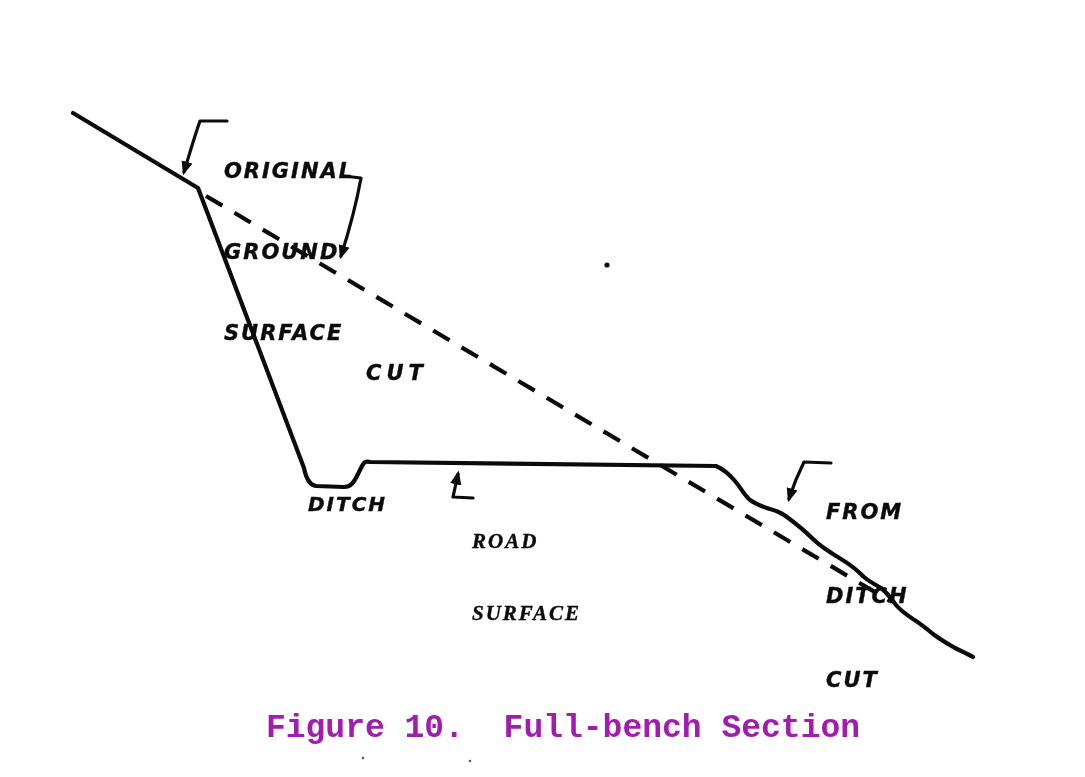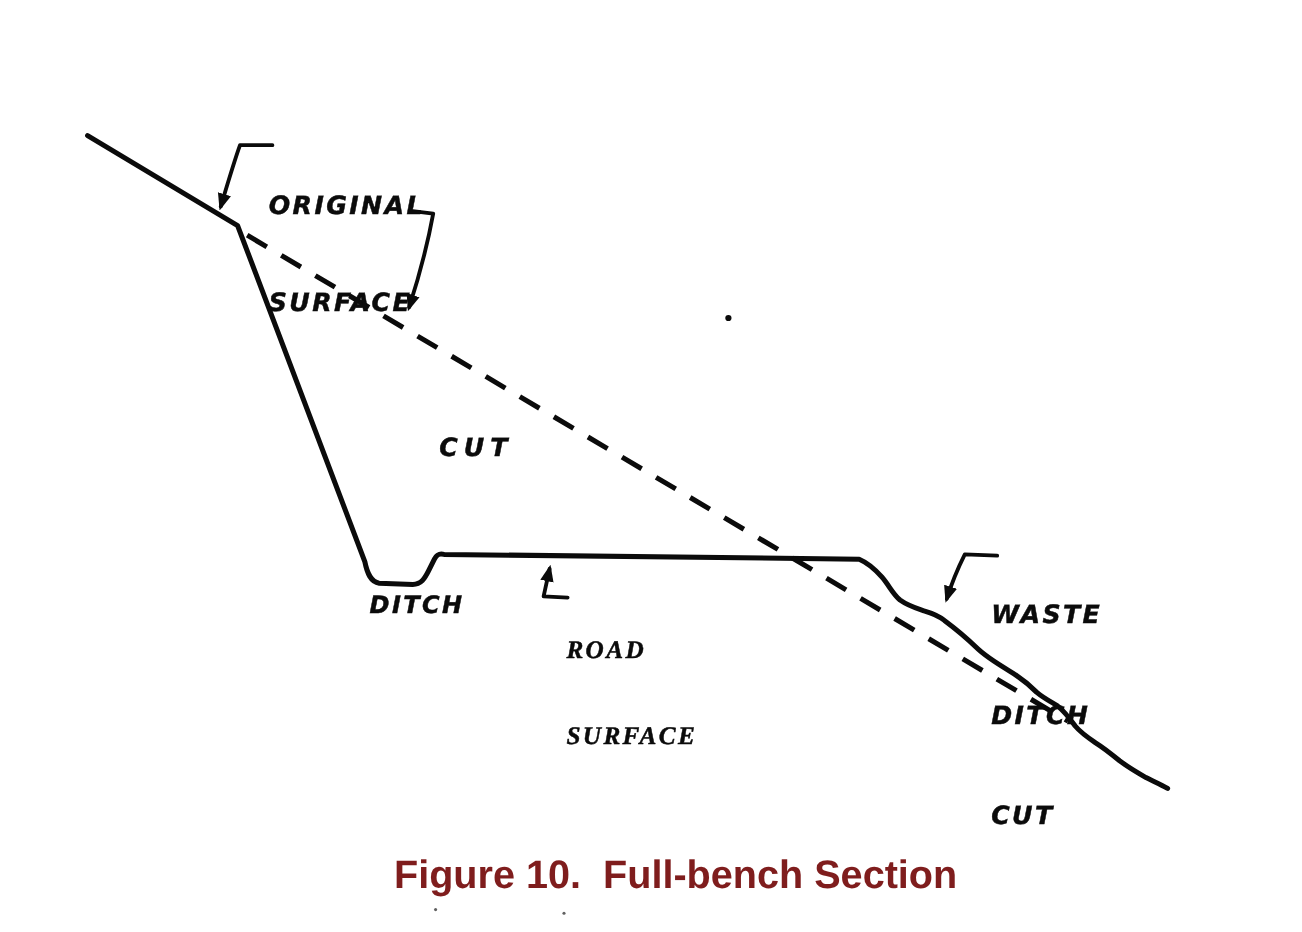--- a/index.html
+++ b/index.html
@@ -33,24 +33,24 @@
   .hand-label span { display: block; }
   #label-original-ground { left: 224px; top: 104px; }
   #label-cut            { left: 366px; top: 360px; letter-spacing: 5px; }
   #label-ditch          { left: 284px; top: 491px; font-size: 20px; margin-left: 24px; }
   #label-road-surface   { left: 472px; top: 481px; line-height: 24px; font-family: Liberation Serif, serif; }
   #label-waste-from-cut { left: 826px; top: 442px; line-height: 28px; }
   .caption {
     position: absolute;
     left: 563px; top: 710px;
     transform: translateX(-50%);
-    font-family: Liberation Sans, sans-serif;
+    font-family: Liberation Mono, monospace;
     font-weight: 700;
     font-size: 33px;
-    color: #7f1d1d;
+    color: #a21caf;
     white-space: pre;
     letter-spacing: 0px;
   }
 </style>
 </head>
 <body>
 
 <div class="page">
 
   <svg class="linework" width="1085" height="777" viewBox="0 0 1085 777">
@@ -93,33 +93,34 @@
 
     <path d="M 831 463 L 804 462 C 799 472 794 483 789 499" fill="none" stroke="#0b0b0b" stroke-width="3.2" stroke-linecap="round" stroke-linejoin="round" marker-end="url(#arrow)"></path>
 
     <circle cx="607" cy="265" r="2.6" fill="#0b0b0b"></circle>
     <circle cx="363" cy="758" r="1.3" fill="#0b0b0b" opacity="0.65"></circle>
     <circle cx="470" cy="761" r="1.3" fill="#0b0b0b" opacity="0.65"></circle>
   </svg>
 
   <div class="hand-label" id="label-original-ground">
     <span>ORIGINAL</span>
+    <span>GROUND</span>
     <span>SURFACE</span>
   </div>
 
   <div class="hand-label" id="label-cut">CUT</div>
 
   <div class="hand-label" id="label-ditch">DITCH</div>
 
   <div class="hand-label" id="label-road-surface">
     <span>ROAD</span>
     <span>SURFACE</span>
   </div>
 
   <div class="hand-label" id="label-waste-from-cut">
-    <span>WASTE</span>
+    <span>FROM</span>
     <span>DITCH</span>
     <span>CUT</span>
   </div>
 
   <div class="caption">Figure 10.  Full-bench Section</div>
 
 </div>
 
 </body></html>

